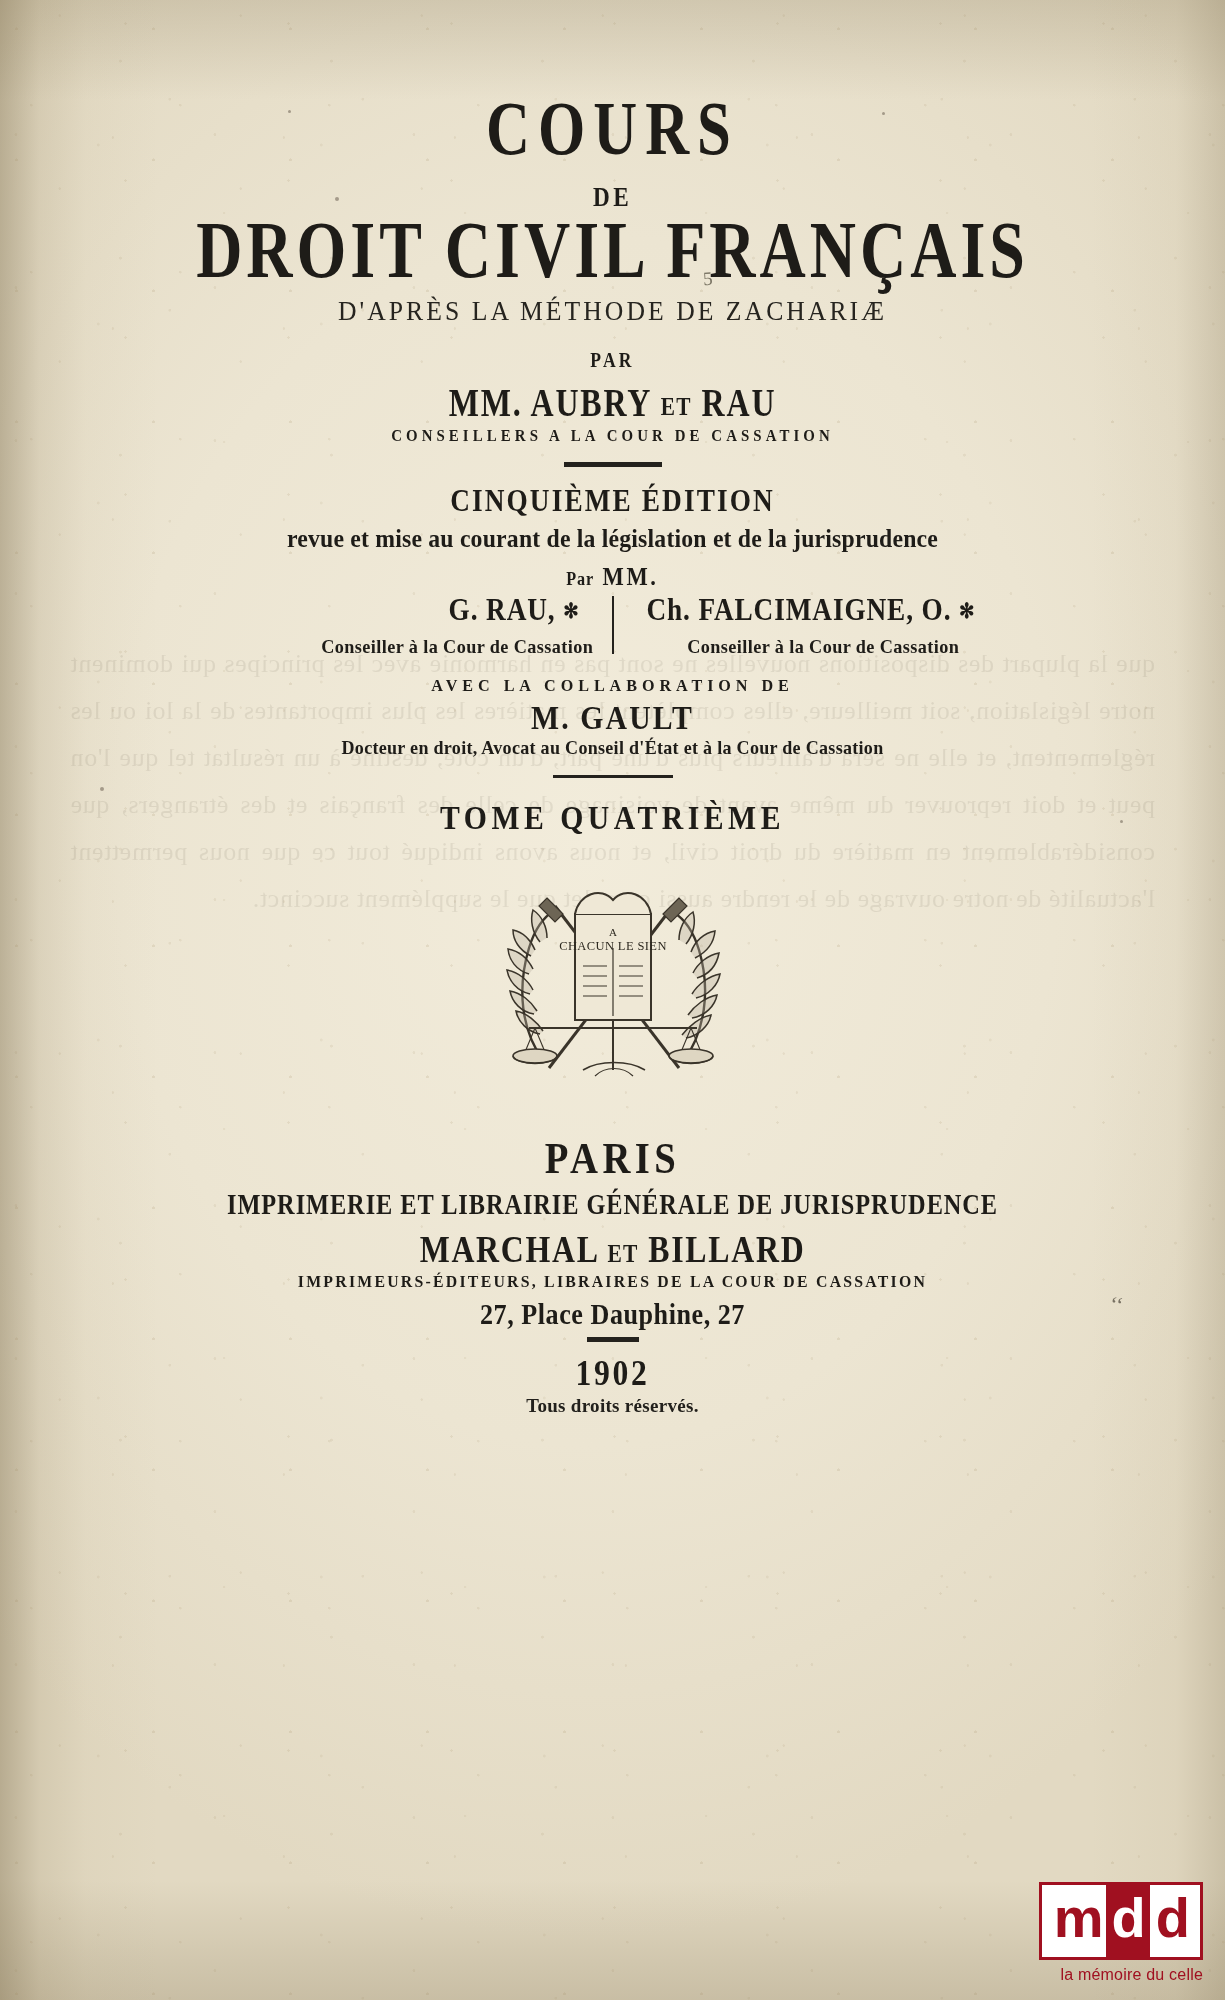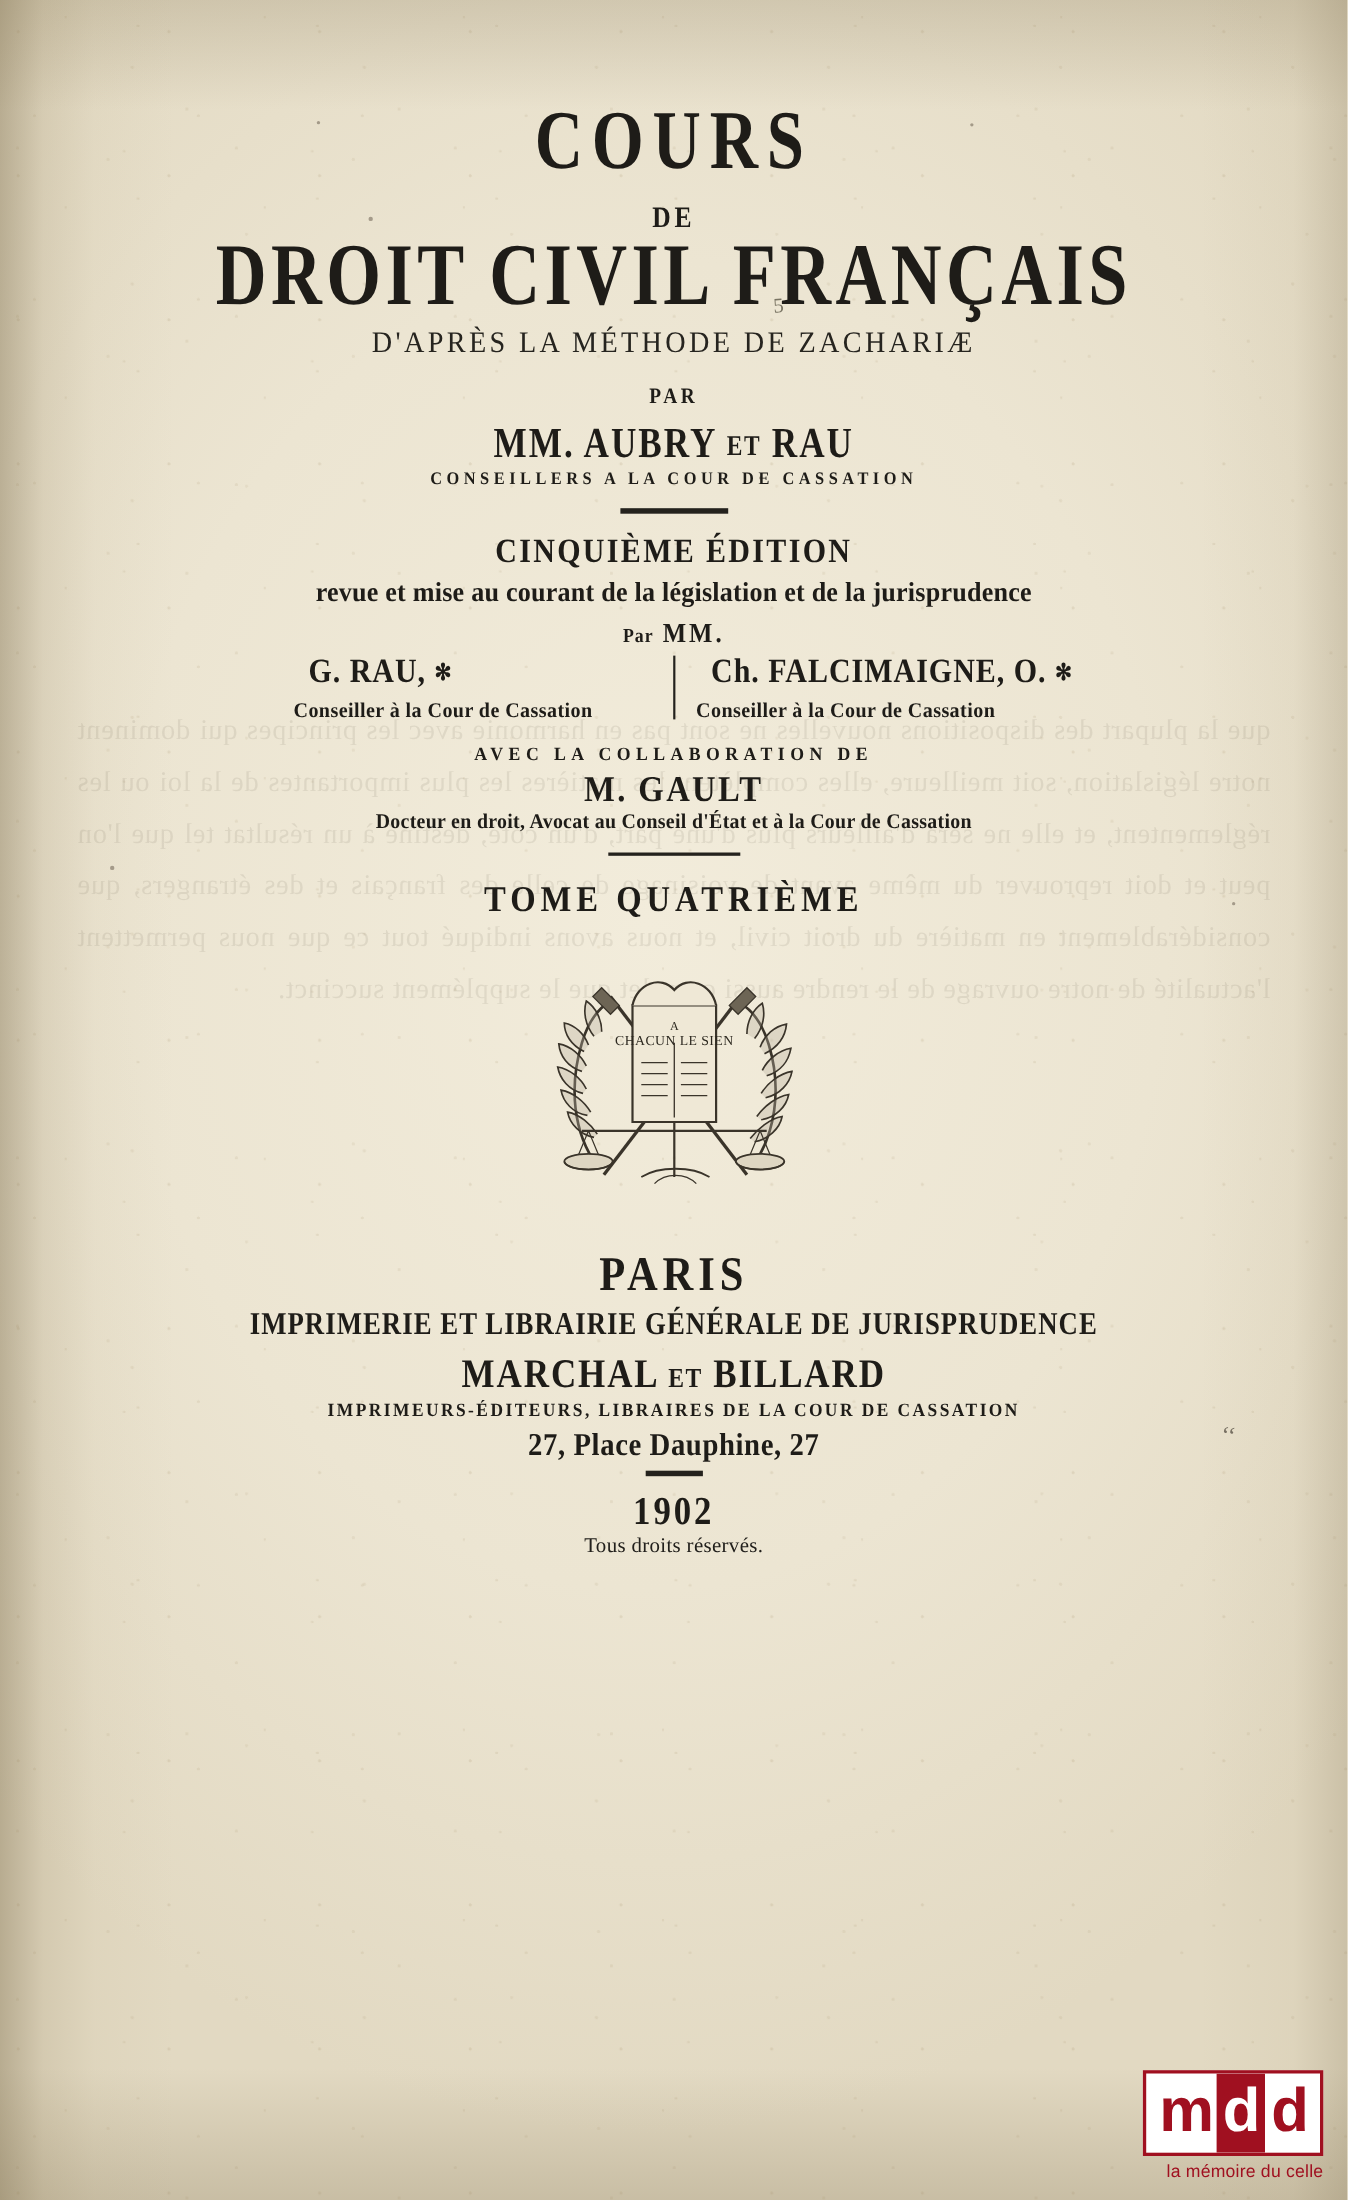--- a/index.html
+++ b/index.html
@@ -178,21 +178,21 @@
   }
   #t-parmm .sc { font-size: 18px; letter-spacing: 1px; }
 
   
   #editors {
     position: absolute; top: 592px; left: 0; right: 0;
     display: flex; justify-content: center; align-items: flex-start;
   }
   #editors .col {
     width: 340px;
-    text-align: left;
+    text-align: right;
   }
   #editors .nm {
     font-size: 31px; font-weight: 700; letter-spacing: 1px;
     transform: scaleX(.88); display: block;
     white-space: nowrap;
   }
   #editors .rl {
     display: block;
     font-size: 19px; margin-top: 8px; letter-spacing: .4px;
     transform: scaleX(.96);
@@ -269,21 +269,21 @@
     font-size: 29px; font-weight: 700; letter-spacing: .6px;
     transform: scaleX(.9);
   }
   #t-year {
     position: absolute; top: 1352px; left: 0; right: 0;
     font-size: 36px; font-weight: 700; letter-spacing: 3px;
     transform: scaleX(.88);
   }
   #t-rights {
     position: absolute; top: 1395px; left: 0; right: 0;
-    font-size: 19px; font-weight: 400; letter-spacing: .3px;
+    font-size: 19px; font-weight: 700; letter-spacing: .3px;
   }
 
   
   .fleck {
     position: absolute;
     background: #6b6052;
     border-radius: 50%;
     pointer-events: none;
     opacity: .55;
   }

